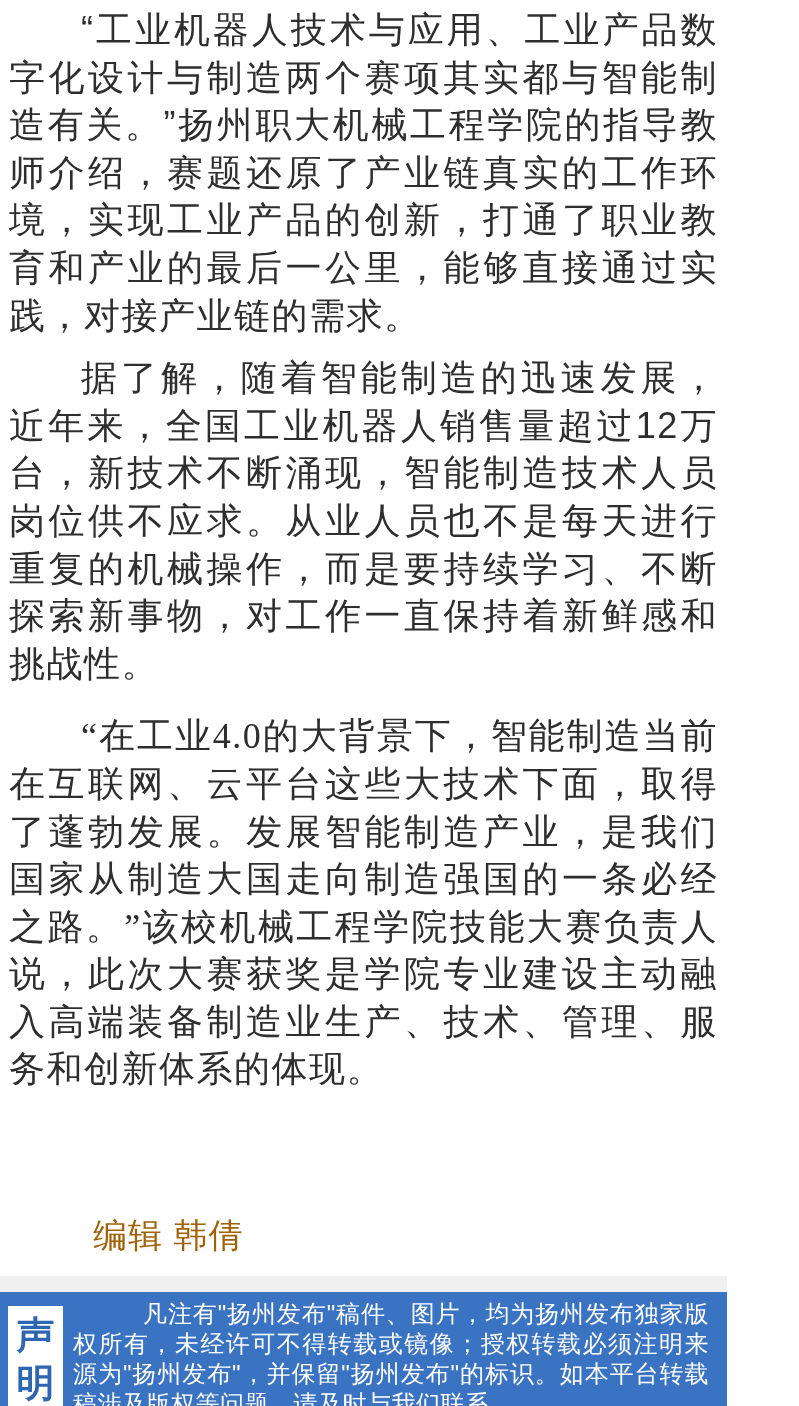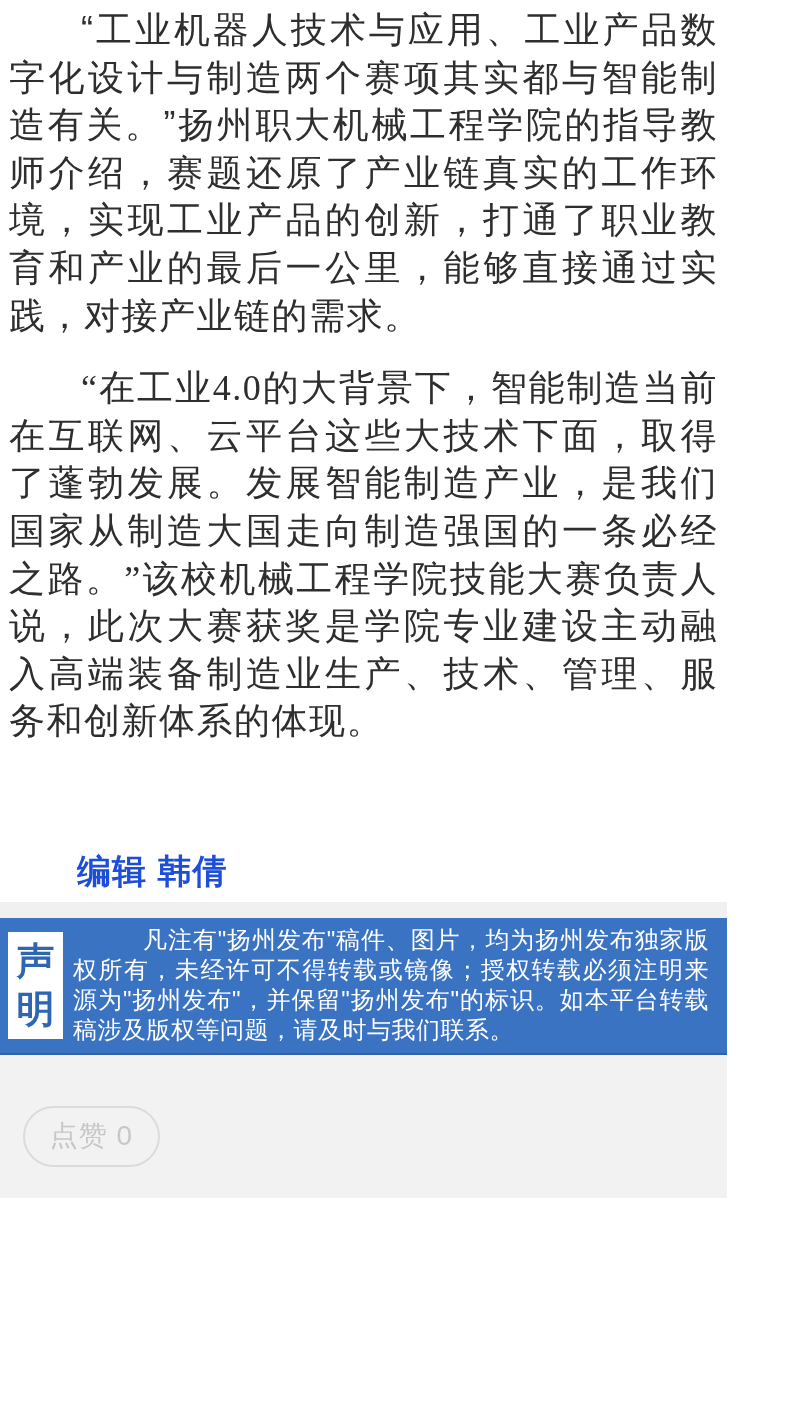--- a/index.html
+++ b/index.html
@@ -30,26 +30,26 @@
     text-align: justify;
     text-justify: inter-character;
     text-indent: 2em;
   }
   .article p.para-3 {
     margin-top: 26px;
     margin-bottom: 0;
     font-family: Liberation Serif, serif;
   }
   .editor-line {
-    margin: 0;
+    margin: 16px;
     padding: 102px 9px 0 9px;
     font-size: 34px;
     line-height: 47.6px;
-    font-weight: 700;
-    color: #1d4ed8;
+    font-weight: 400;
+    color: #a16207;
     text-indent: 2em;
     letter-spacing: 1px;
   }
 
   
   .divider-band {
     margin-top: 6px;
     height: 16px;
     background: #f0f0f1;
   }
@@ -120,20 +120,21 @@
     padding: 0;
   }
 </style>
 </head>
 <body>
 
 <div class="page">
 
   <div class="article">
     <p class="para-1">“工业机器人技术与应用、工业产品数字化设计与制造两个赛项其实都与智能制造有关。”扬州职大机械工程学院的指导教师介绍，赛题还原了产业链真实的工作环境，实现工业产品的创新，打通了职业教育和产业的最后一公里，能够直接通过实践，对接产业链的需求。</p>
+    <p class="para-2">据了解，随着智能制造的迅速发展，近年来，全国工业机器人销售量超过12万台，新技术不断涌现，智能制造技术人员岗位供不应求。从业人员也不是每天进行重复的机械操作，而是要持续学习、不断探索新事物，对工作一直保持着新鲜感和挑战性。</p>
     <p class="para-3">“在工业4.0的大背景下，智能制造当前在互联网、云平台这些大技术下面，取得了蓬勃发展。发展智能制造产业，是我们国家从制造大国走向制造强国的一条必经之路。”该校机械工程学院技能大赛负责人说，此次大赛获奖是学院专业建设主动融入高端装备制造业生产、技术、管理、服务和创新体系的体现。</p>
   </div>
 
   <p class="editor-line">编辑 韩倩</p>
 
   <div class="divider-band"></div>
 
   <div class="disclaimer">
     <div class="disclaimer-label-box">
       <span class="disclaimer-label-char">声</span>

